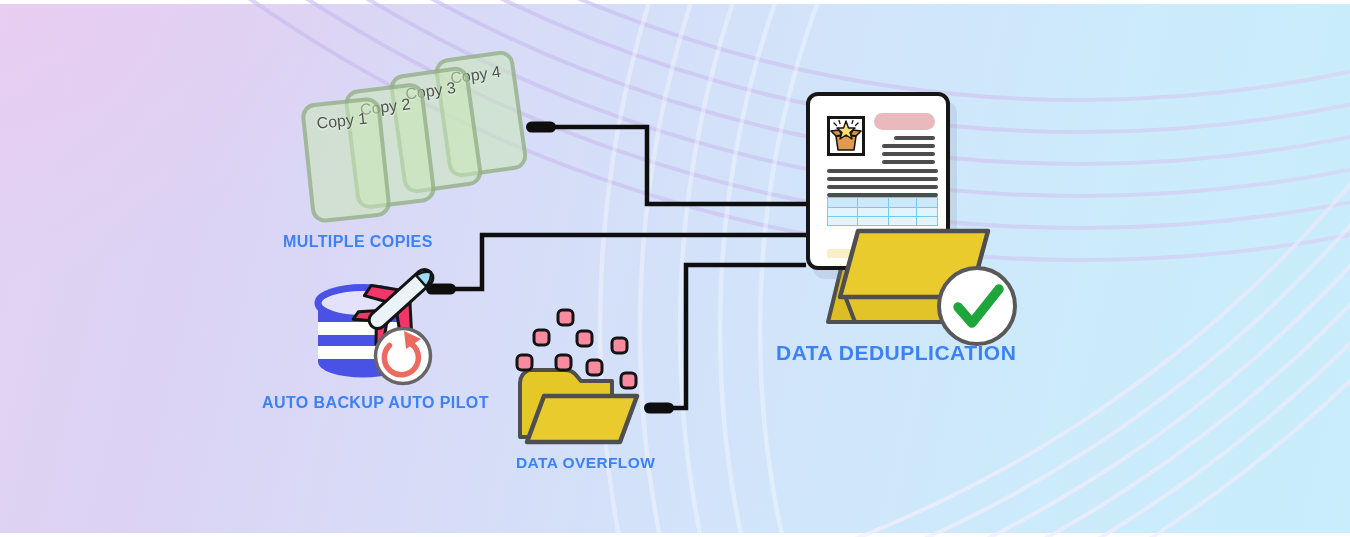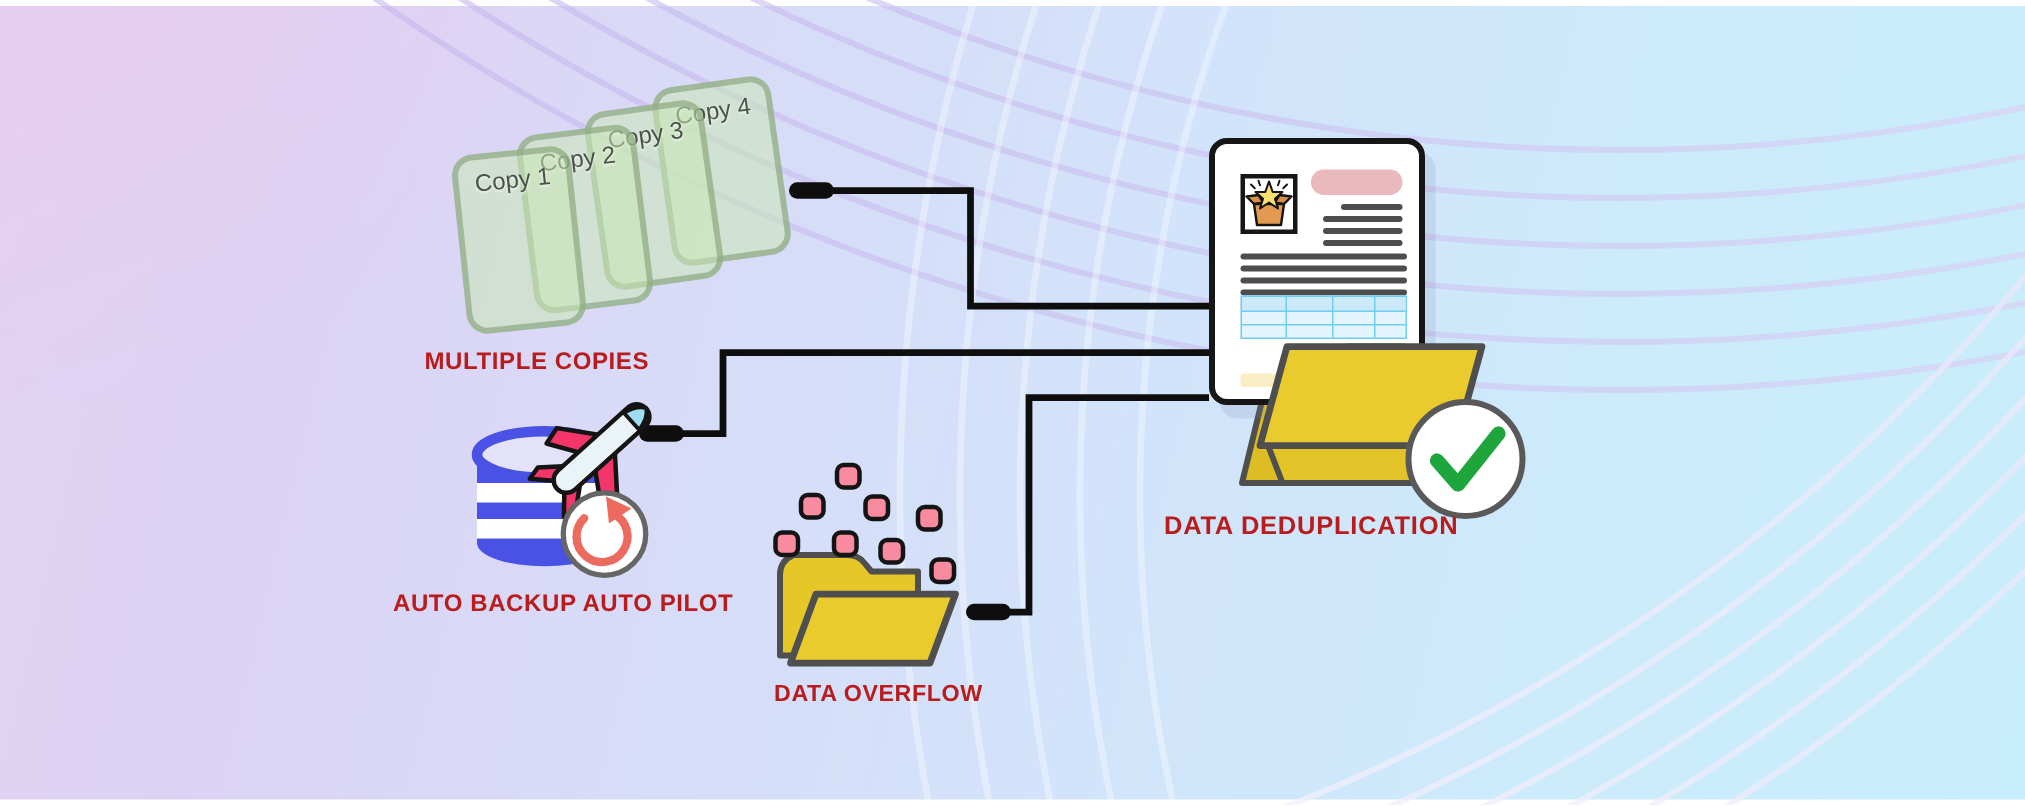--- a/index.html
+++ b/index.html
@@ -8,25 +8,25 @@
     font-family:"Liberation Sans",sans-serif;background:#ffffff;
   }
   .bg{
     position:absolute;left:0;top:4px;width:1350px;height:529px;
     background:
       radial-gradient(900px 600px at -5% -10%, rgba(236,203,240,.8) 0%, rgba(236,203,240,0) 55%),
       linear-gradient(103deg,#e2d2f2 0%,#dcd3f4 16%,#d8dbf7 34%,#d2e3fa 55%,#ccebfb 78%,#c8edfb 100%);
   }
   svg.layer{position:absolute;left:0;top:0;}
   .group-label{
-    position:absolute;color:#b91c1c;font-weight:600;letter-spacing:.4px;
+    position:absolute;color:#3b82f6;font-weight:600;letter-spacing:.4px;
     white-space:nowrap;
   }
   .lbl-sm{font-size:16px;}
-  .lbl-lg{font-size:17px;letter-spacing:.5px;}
+  .lbl-lg{font-size:21px;letter-spacing:.5px;}
   
   .copy-card{
     position:absolute;width:80px;height:120px;border-radius:14px;
     border:4px solid rgba(128,156,116,.6);
     background:rgba(203,231,183,.55);
     box-sizing:border-box;text-align:center;
   }
   .copy-card span{
     display:inline-block;margin-top:8px;font-size:16px;font-weight:500;
     color:rgba(42,48,40,.82);text-shadow:0 1px 2px rgba(255,255,255,.85);

